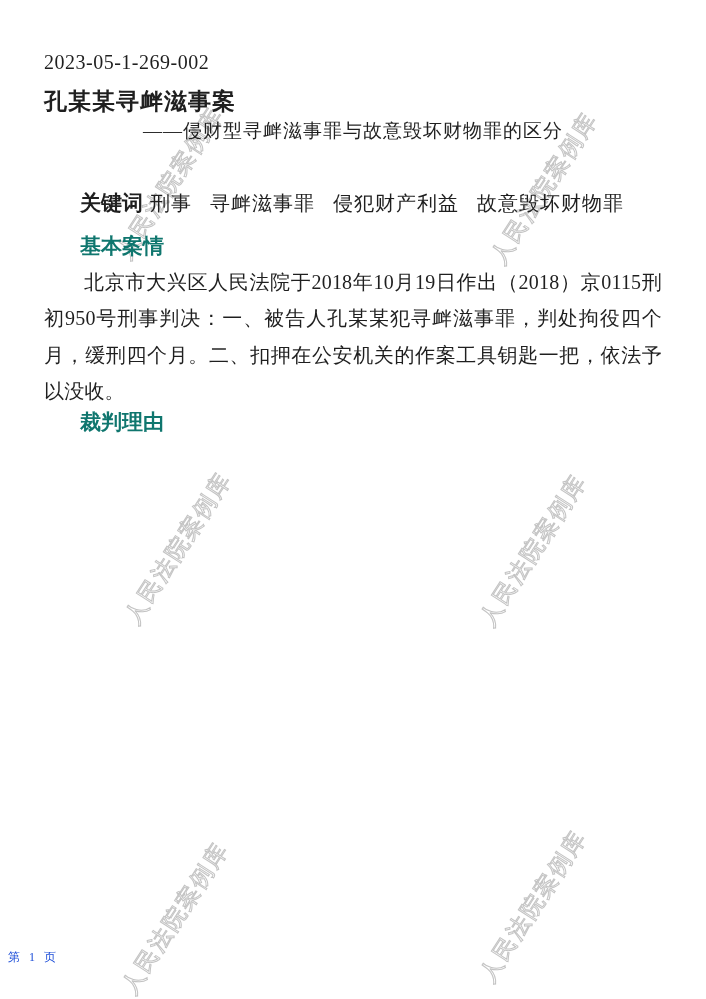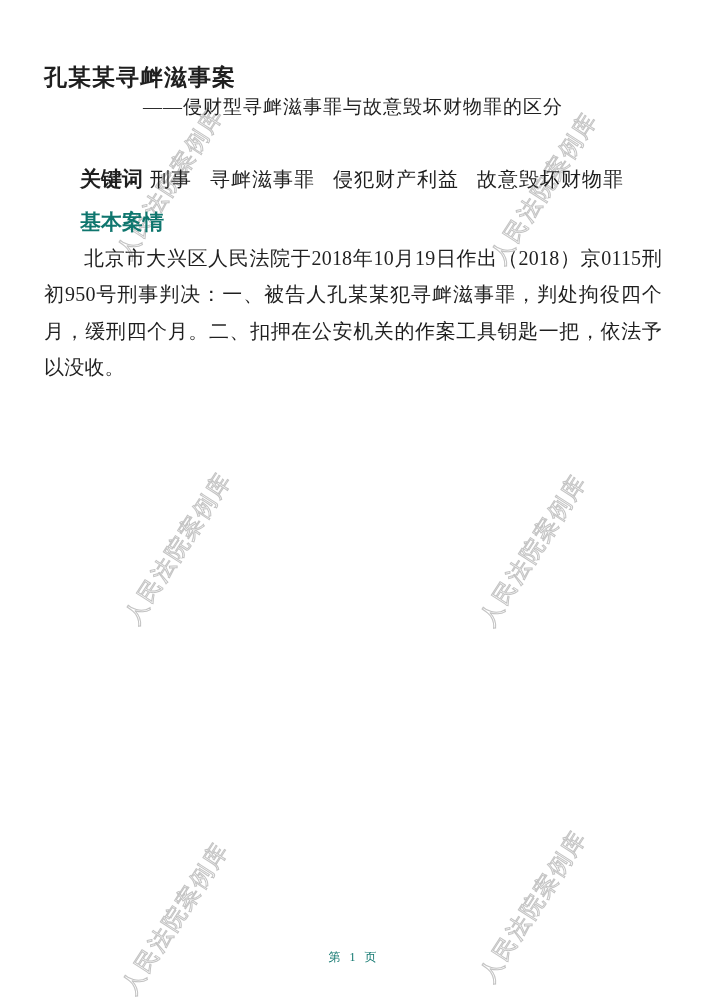--- a/index.html
+++ b/index.html
@@ -101,60 +101,61 @@
     margin: 0;
     font-size: 20px;
     line-height: 36.3px;
     text-align: justify;
     text-indent: 2em;
     letter-spacing: 0.2px;
   }
   .footer {
     position: absolute;
     z-index: 1;
-    left: 2px;
+    left: 8px;
     right: 0;
     bottom: 33px;
-    text-align: center;
     font-size: 12px;
     letter-spacing: 3px;
-    color: #0f766e;
+    color: #1d4ed8;
   }
 </style>
 </head>
 <body>
 
 <div class="page">
 
   <div class="watermark-layer">
     <span class="watermark wm1">人民法院案例库</span>
     <span class="watermark wm2">人民法院案例库</span>
     <span class="watermark wm3">人民法院案例库</span>
     <span class="watermark wm4">人民法院案例库</span>
     <span class="watermark wm5">人民法院案例库</span>
     <span class="watermark wm6">人民法院案例库</span>
   </div>
 
   <div class="content">
 
+    <div class="doc-number">2023-05-1-269-002</div>
 
     <h1 class="title">孔某某寻衅滋事案</h1>
 
     <div class="subtitle">——侵财型寻衅滋事罪与故意毁坏财物罪的区分</div>
 
     <div class="keywords-line">
       <span class="kw-label">关键词</span><span class="kw">刑事</span><span class="kw">寻衅滋事罪</span><span class="kw">侵犯财产利益</span><span class="kw">故意毁坏财物罪</span>
     </div>
 
     <h2 class="section-heading">基本案情</h2>
 
     <div class="body-text">
       <p>北京市大兴区人民法院于2018年10月19日作出（2018）京0115刑初950号刑事判决：一、被告人孔某某犯寻衅滋事罪，判处拘役四个月，缓刑四个月。二、扣押在公安机关的作案工具钥匙一把，依法予以没收。</p>
     </div>
 
+    <h2 class="section-heading second">裁判理由</h2>
 
   </div>
 
   <div class="footer">
     <span>第 1 页</span>
   </div>
 
 </div>
 
 </body></html>

